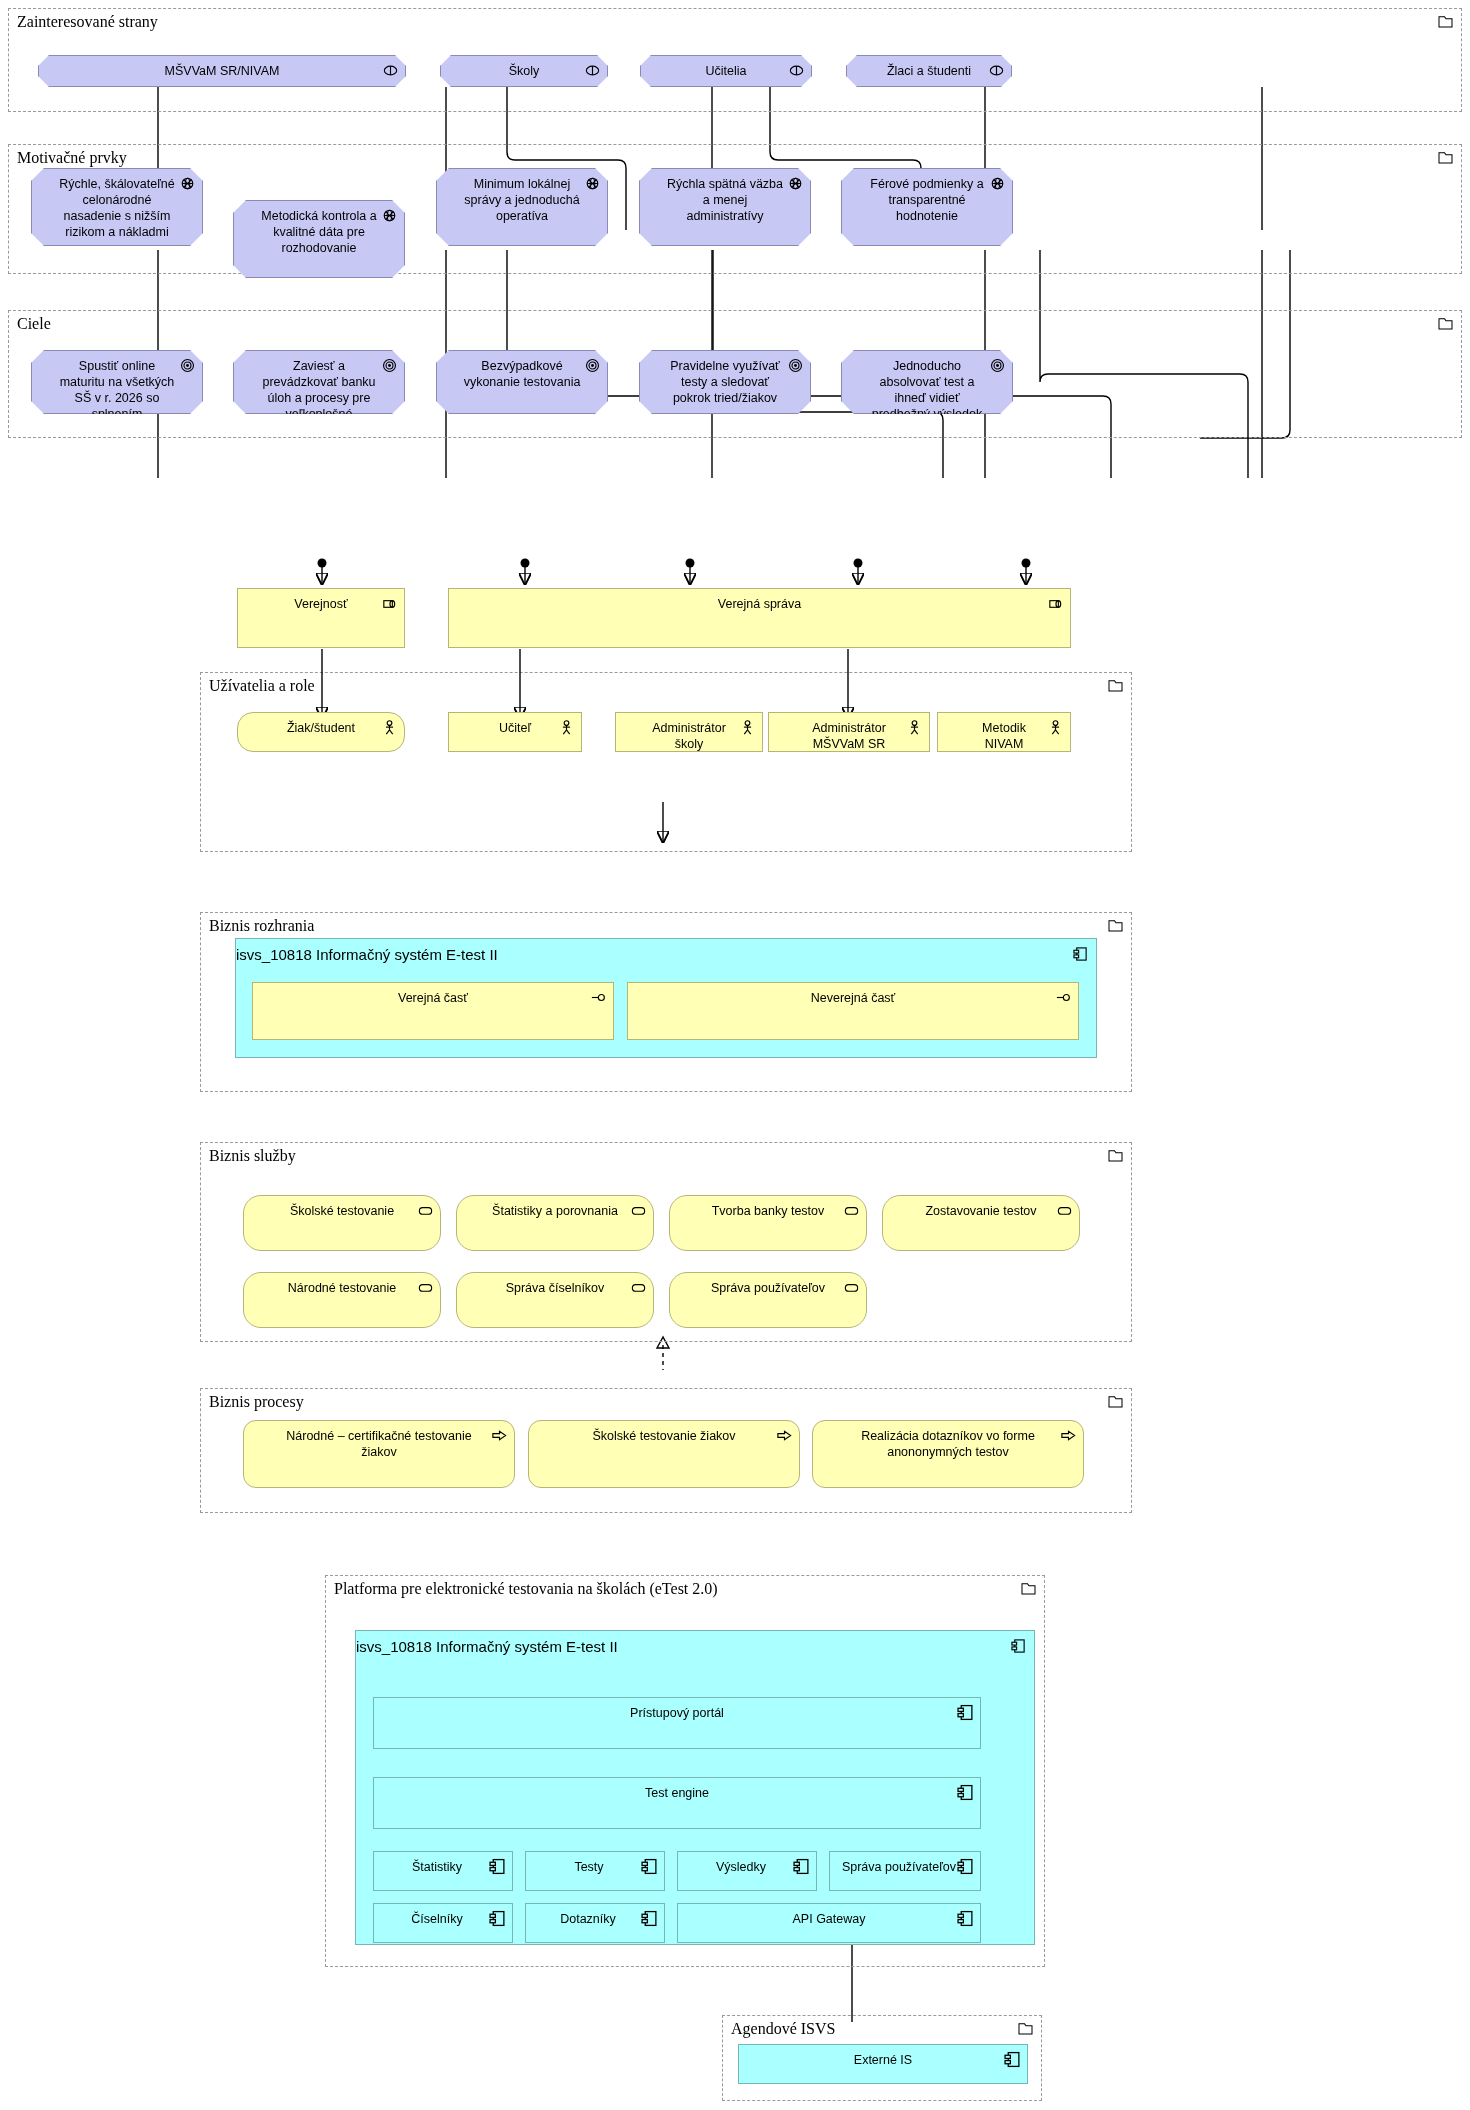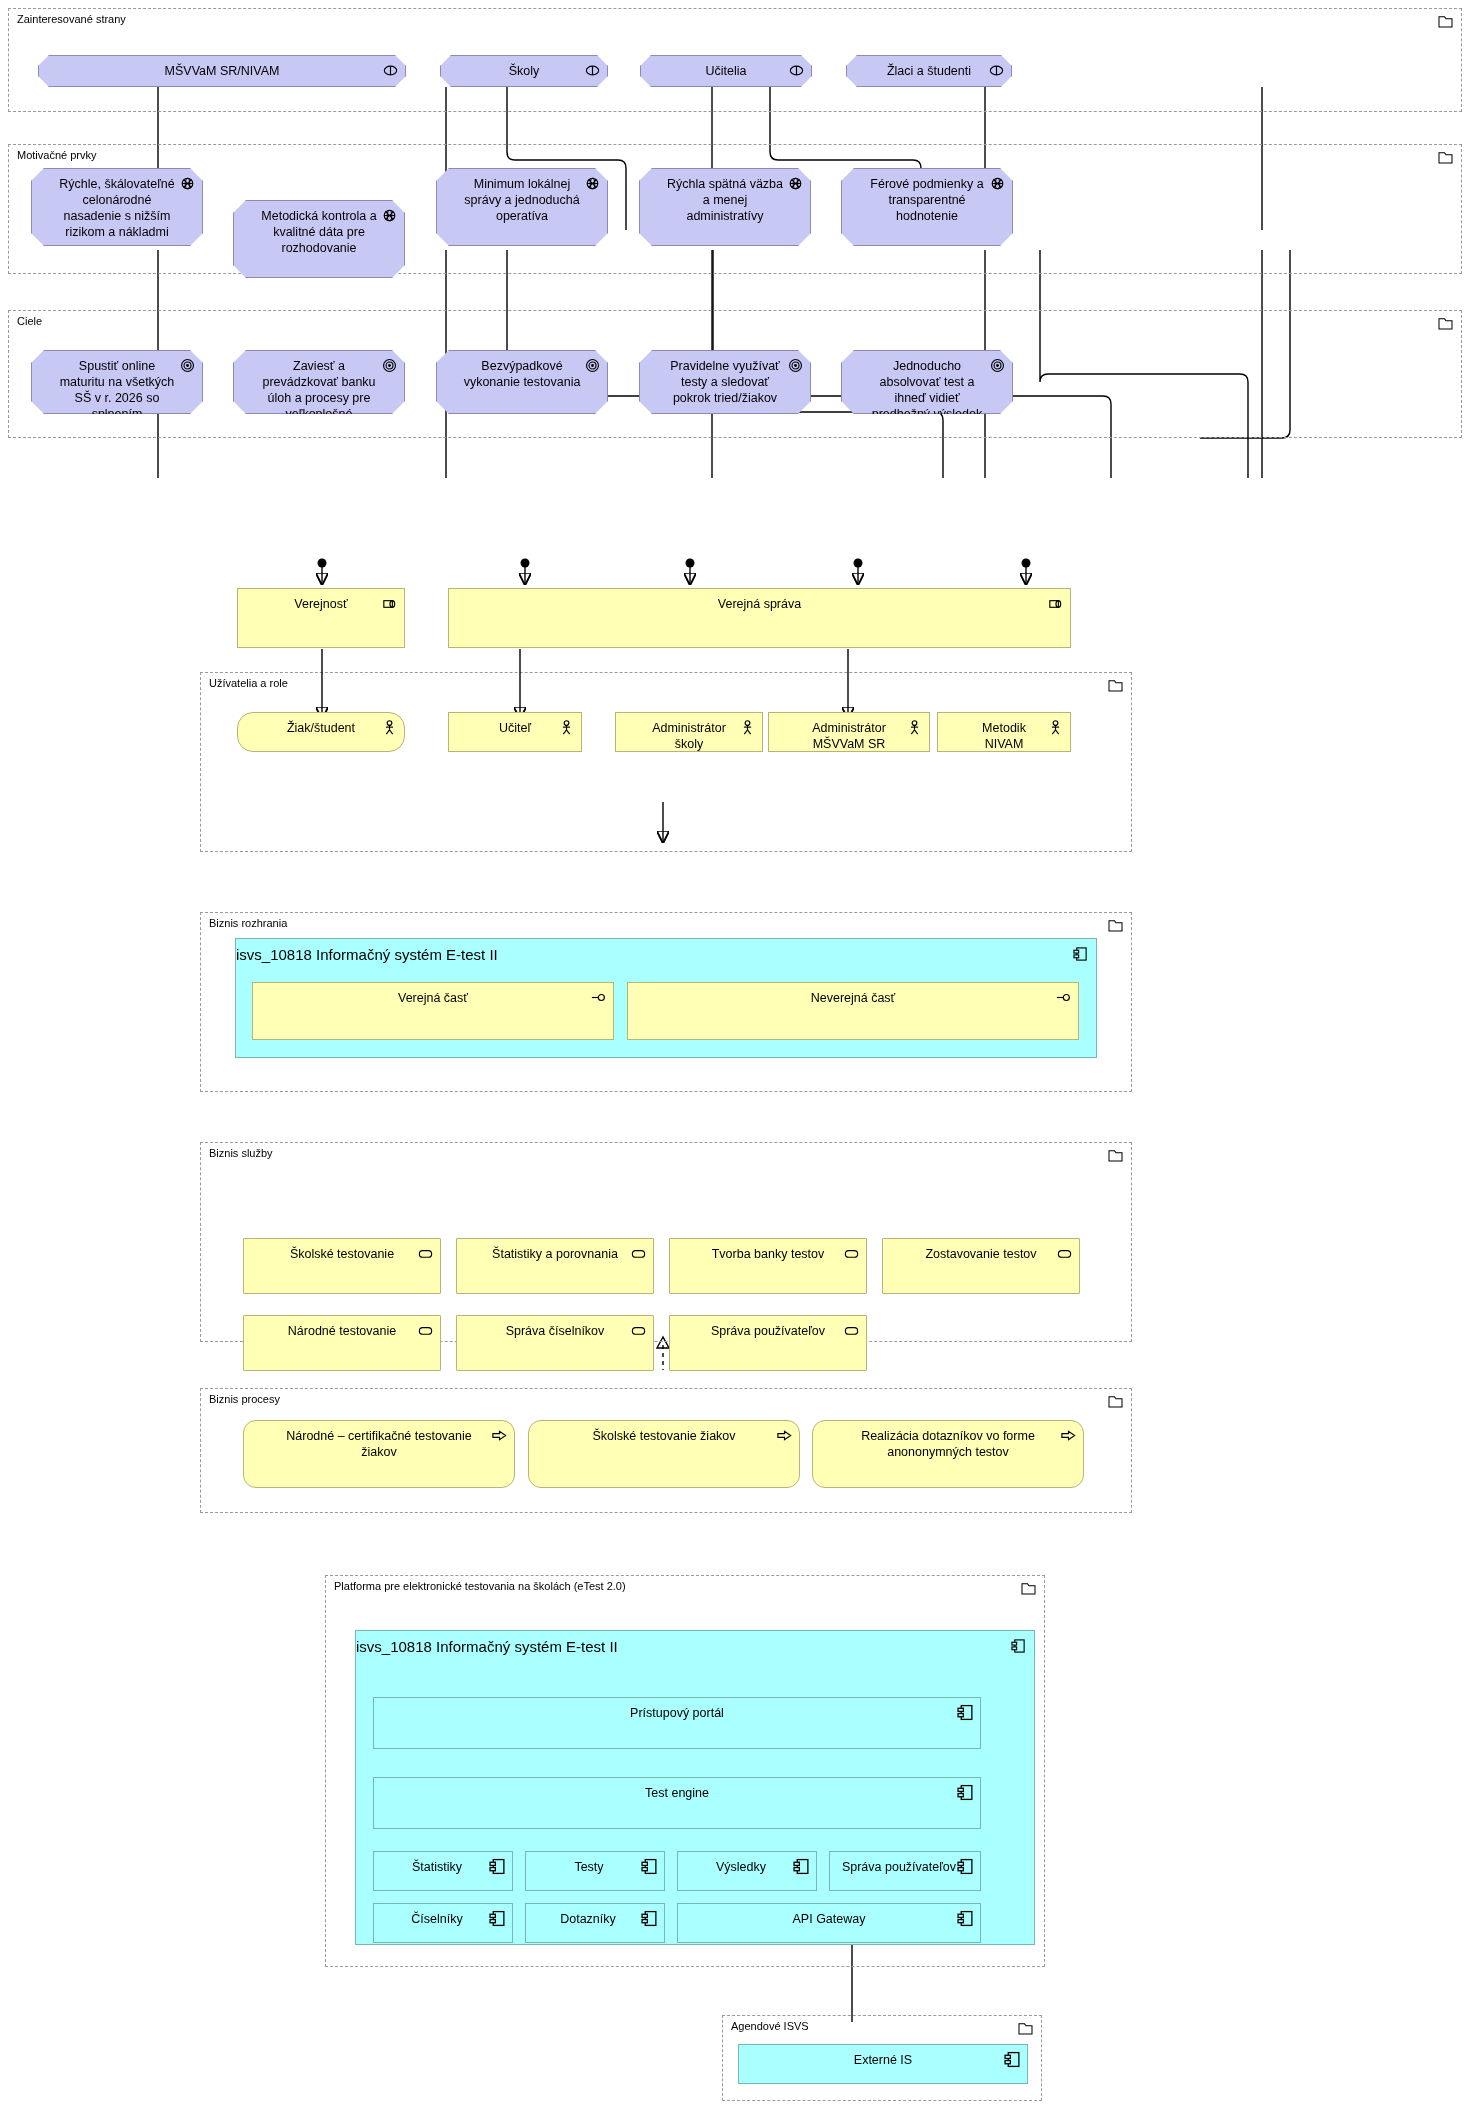--- a/index.html
+++ b/index.html
@@ -8,22 +8,23 @@
     font-family:"Liberation Sans","DejaVu Sans",sans-serif;
     font-size:12.5px;color:#000;overflow:hidden;
   }
 
   
   .group{
     position:absolute;box-sizing:border-box;
     border:1px dashed #9a9a9a;background:transparent;
   }
   .group > .glabel{
-    position:absolute;left:8px;top:4px;font-size:11px;color:#000;
+    position:absolute;left:8px;top:4px;font-size:16px;color:#000;
     white-space:nowrap;
+    font-family:Liberation Serif, serif;
   }
   .folder-icon{position:absolute;right:8px;top:6px;width:15px;height:13px;}
 
   
   .node{
     position:absolute;box-sizing:border-box;
     border:1px solid #9a9a9a;
     display:flex;align-items:flex-start;justify-content:center;
     text-align:center;line-height:1.28;
     padding:7px 26px 4px 26px;
@@ -39,21 +40,21 @@
   }
   
   .moti{
     background:#c8c8f5;border:1px solid #8a8ab5;
     clip-path:polygon(13px 0,calc(100% - 13px) 0,100% 13px,100% calc(100% - 13px),
                       calc(100% - 13px) 100%,13px 100%,0 calc(100% - 13px),0 13px);
   }
   
   .bact{background:#ffffb5;border:1px solid #b5b57a;}
   
-  .bsvc{background:#ffffb5;border:1px solid #b5b57a;border-radius:1px;margin-top:43px;}
+  .bsvc{background:#ffffb5;border:1px solid #b5b57a;border-radius:18px;}
   .bproc{background:#ffffb5;border:1px solid #b5b57a;border-radius:13px;}
   .appc-inner{background:#aaffff;border:1px solid #7ab5b5;}
 
   
   .container{
     position:absolute;box-sizing:border-box;background:#aaffff;border:1px solid #7ab5b5;
   }
   .container > .ctitle{
     position:absolute;left:0;right:0;top:7px;text-align:left;font-size:15px;
   }

